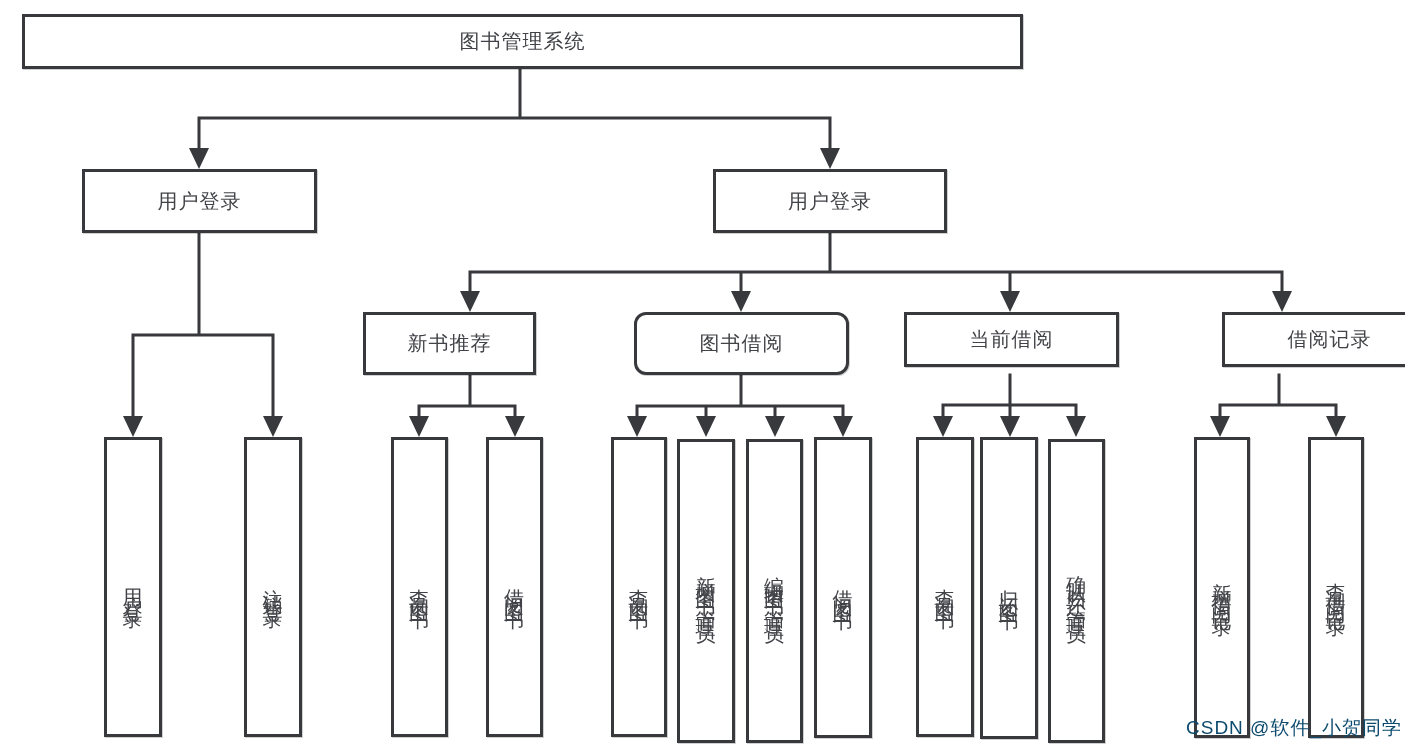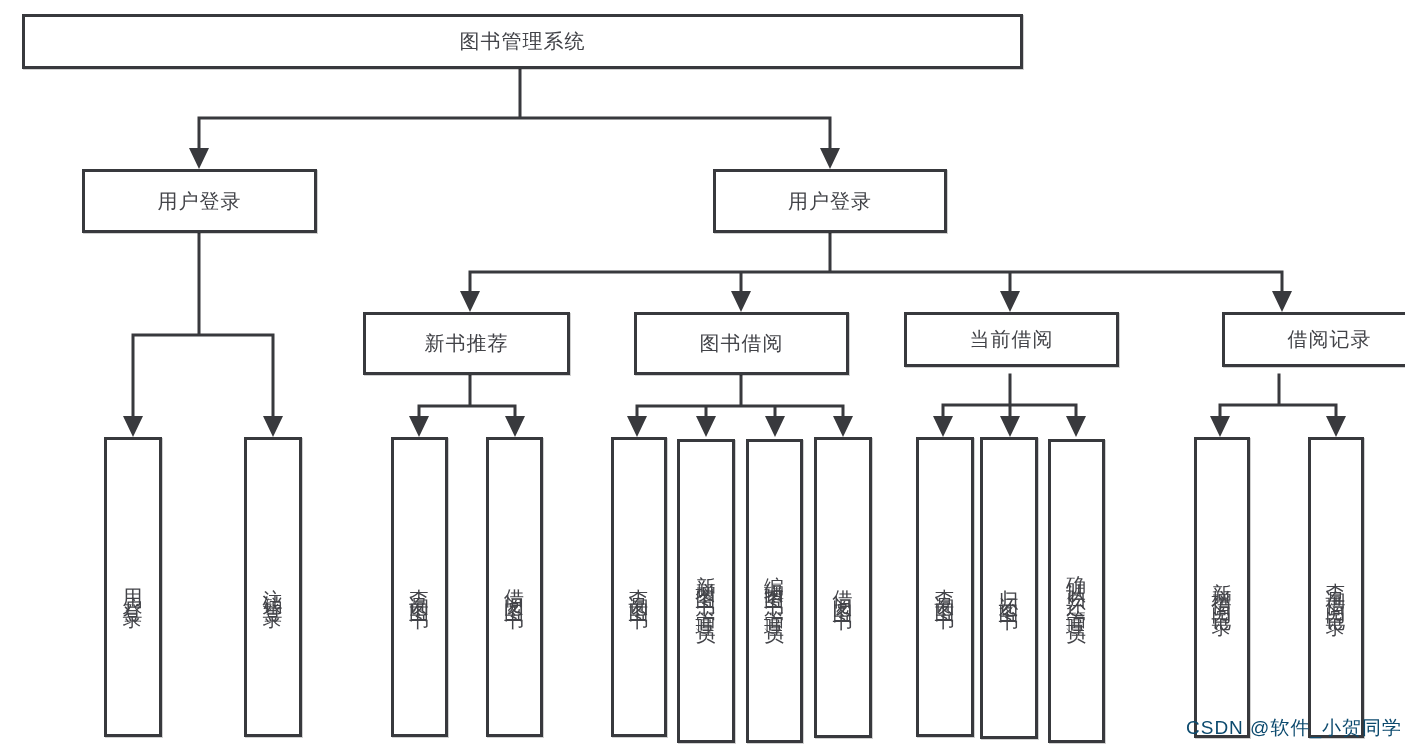--- a/index.html
+++ b/index.html
@@ -108,24 +108,24 @@
     <span>图书管理系统</span>
   </div>
 
   <div class="node" style="left:82px; top:169px; width:235px; height:64px;">
     <span>用户登录</span>
   </div>
   <div class="node" style="left:713px; top:169px; width:234px; height:64px;">
     <span>用户登录</span>
   </div>
 
-  <div class="node" style="left:363px; top:312px; width:207px; height:63px;">
+  <div class="node" style="left:363px; top:312px; width:173px; height:63px;">
     <span>新书推荐</span>
   </div>
-  <div class="node" style="left:634px; top:312px; width:215px; height:63px;">
+  <div class="node" style="left:634px; top:312px; width:215px; height:63px;border-radius:12px;">
     <span>图书借阅</span>
   </div>
   <div class="node" style="left:904px; top:312px; width:215px; height:55px;">
     <span>当前借阅</span>
   </div>
   <div class="node" style="left:1174px; top:312px; width:215px; height:55px;margin-left:48px;">
     <span>借阅记录</span>
   </div>
 
   <div class="leaf" style="left:104px; top:437px; width:58px; height:300px;">

